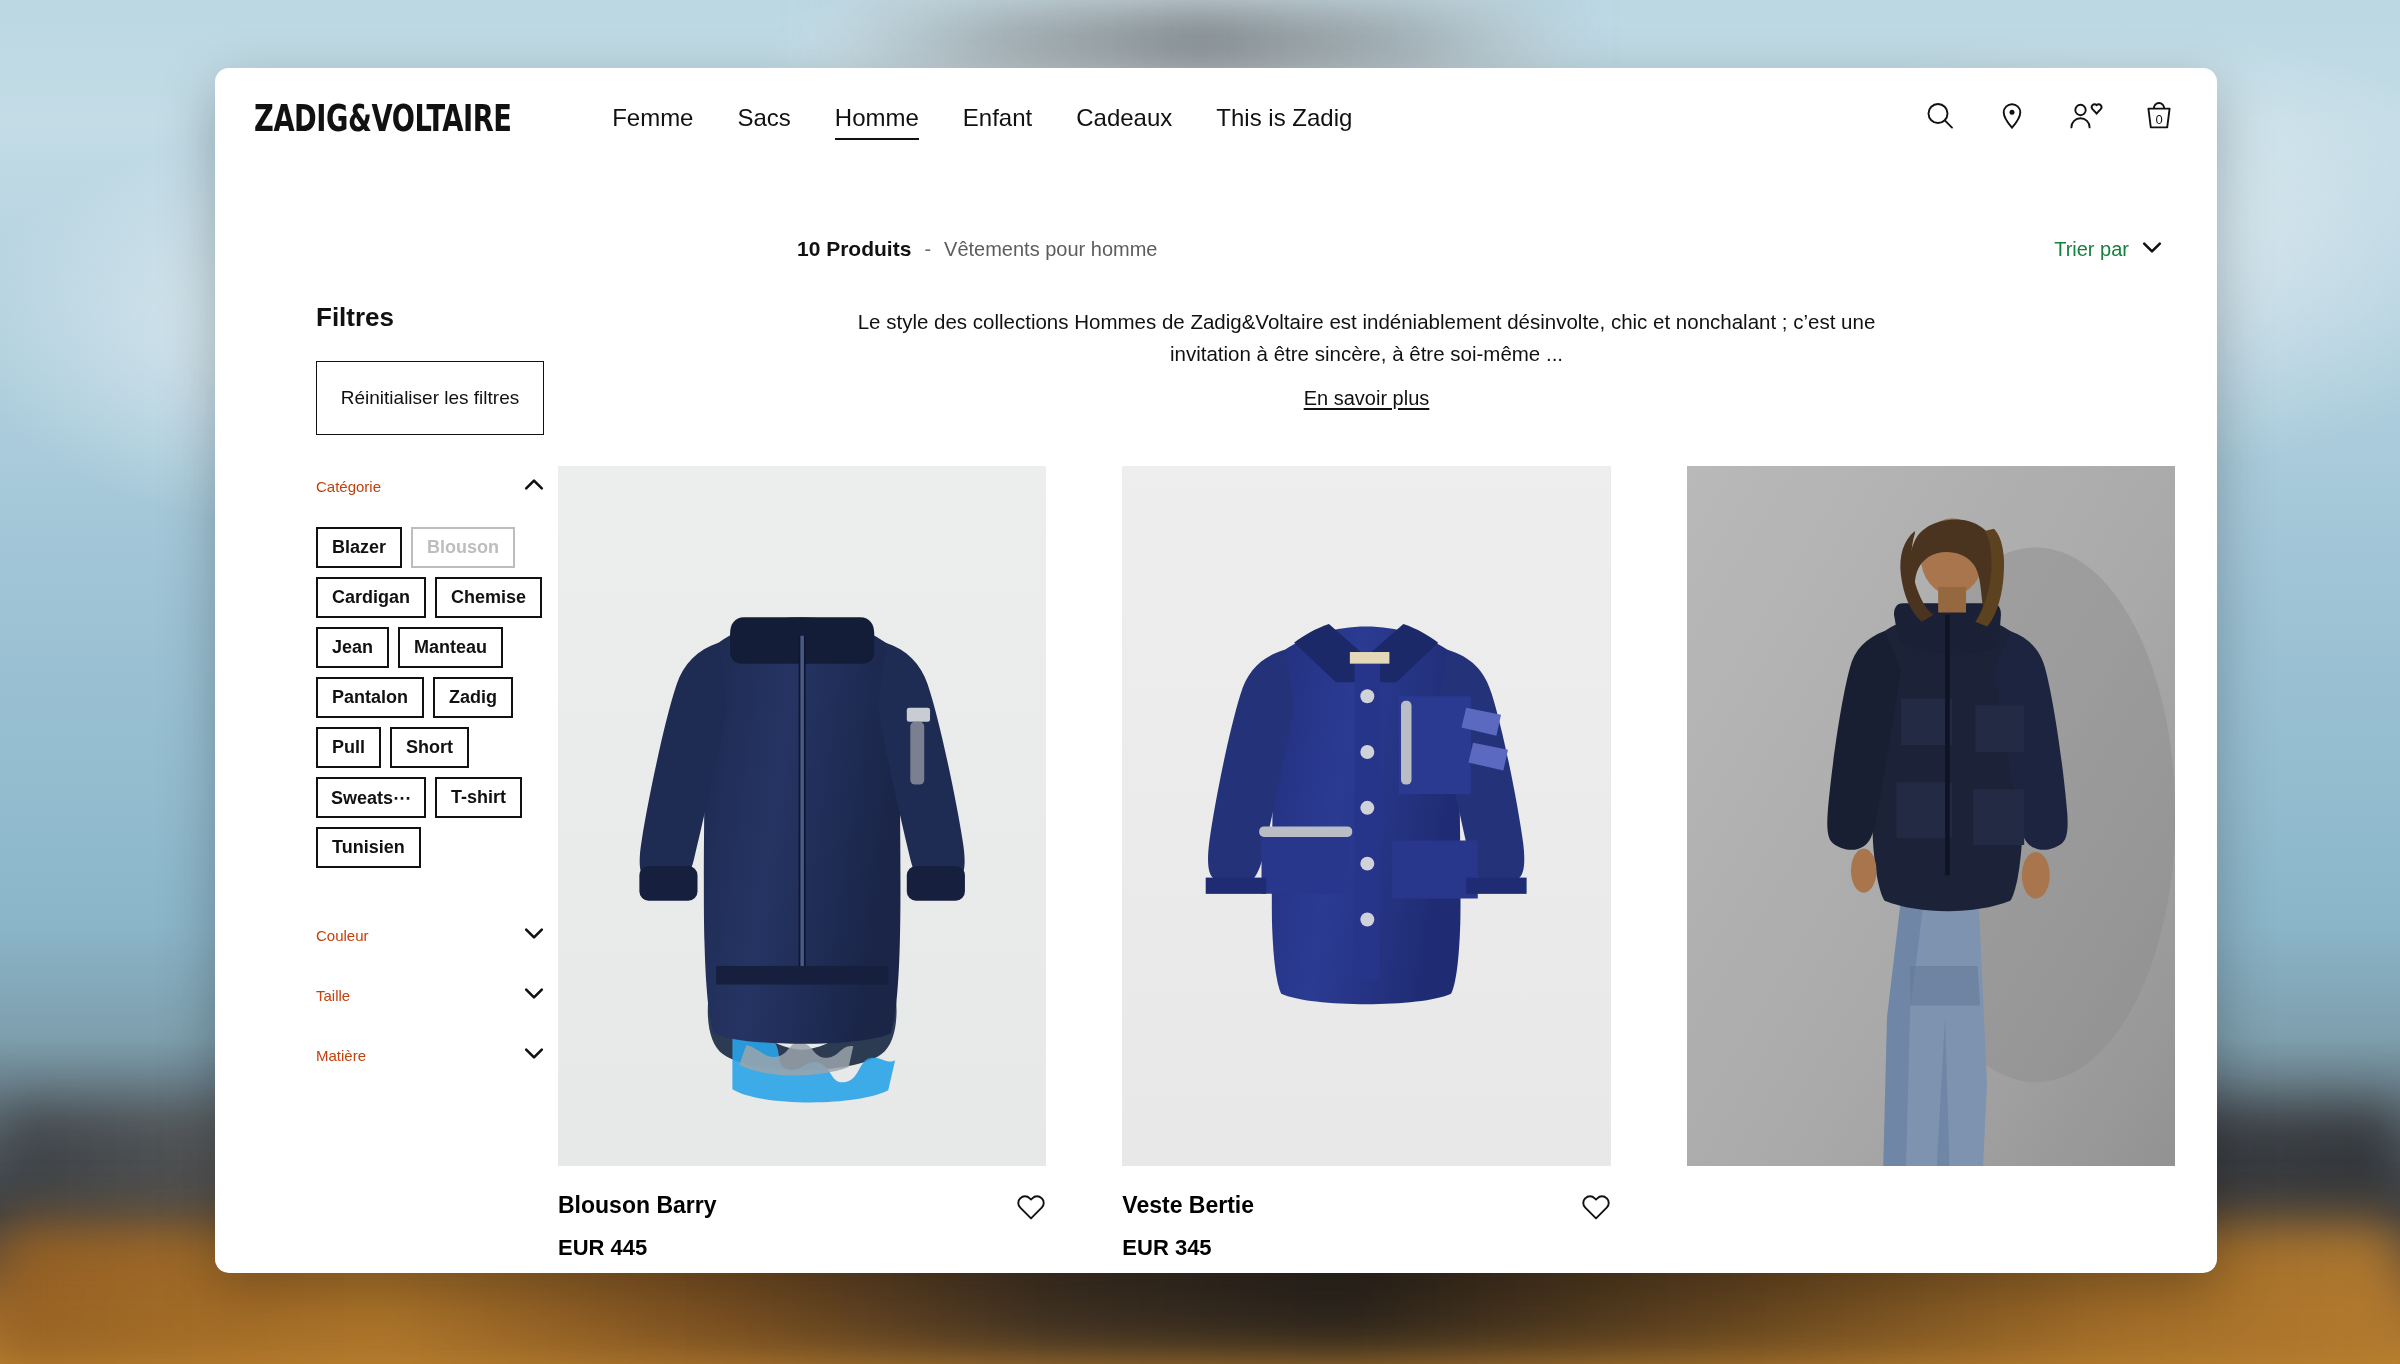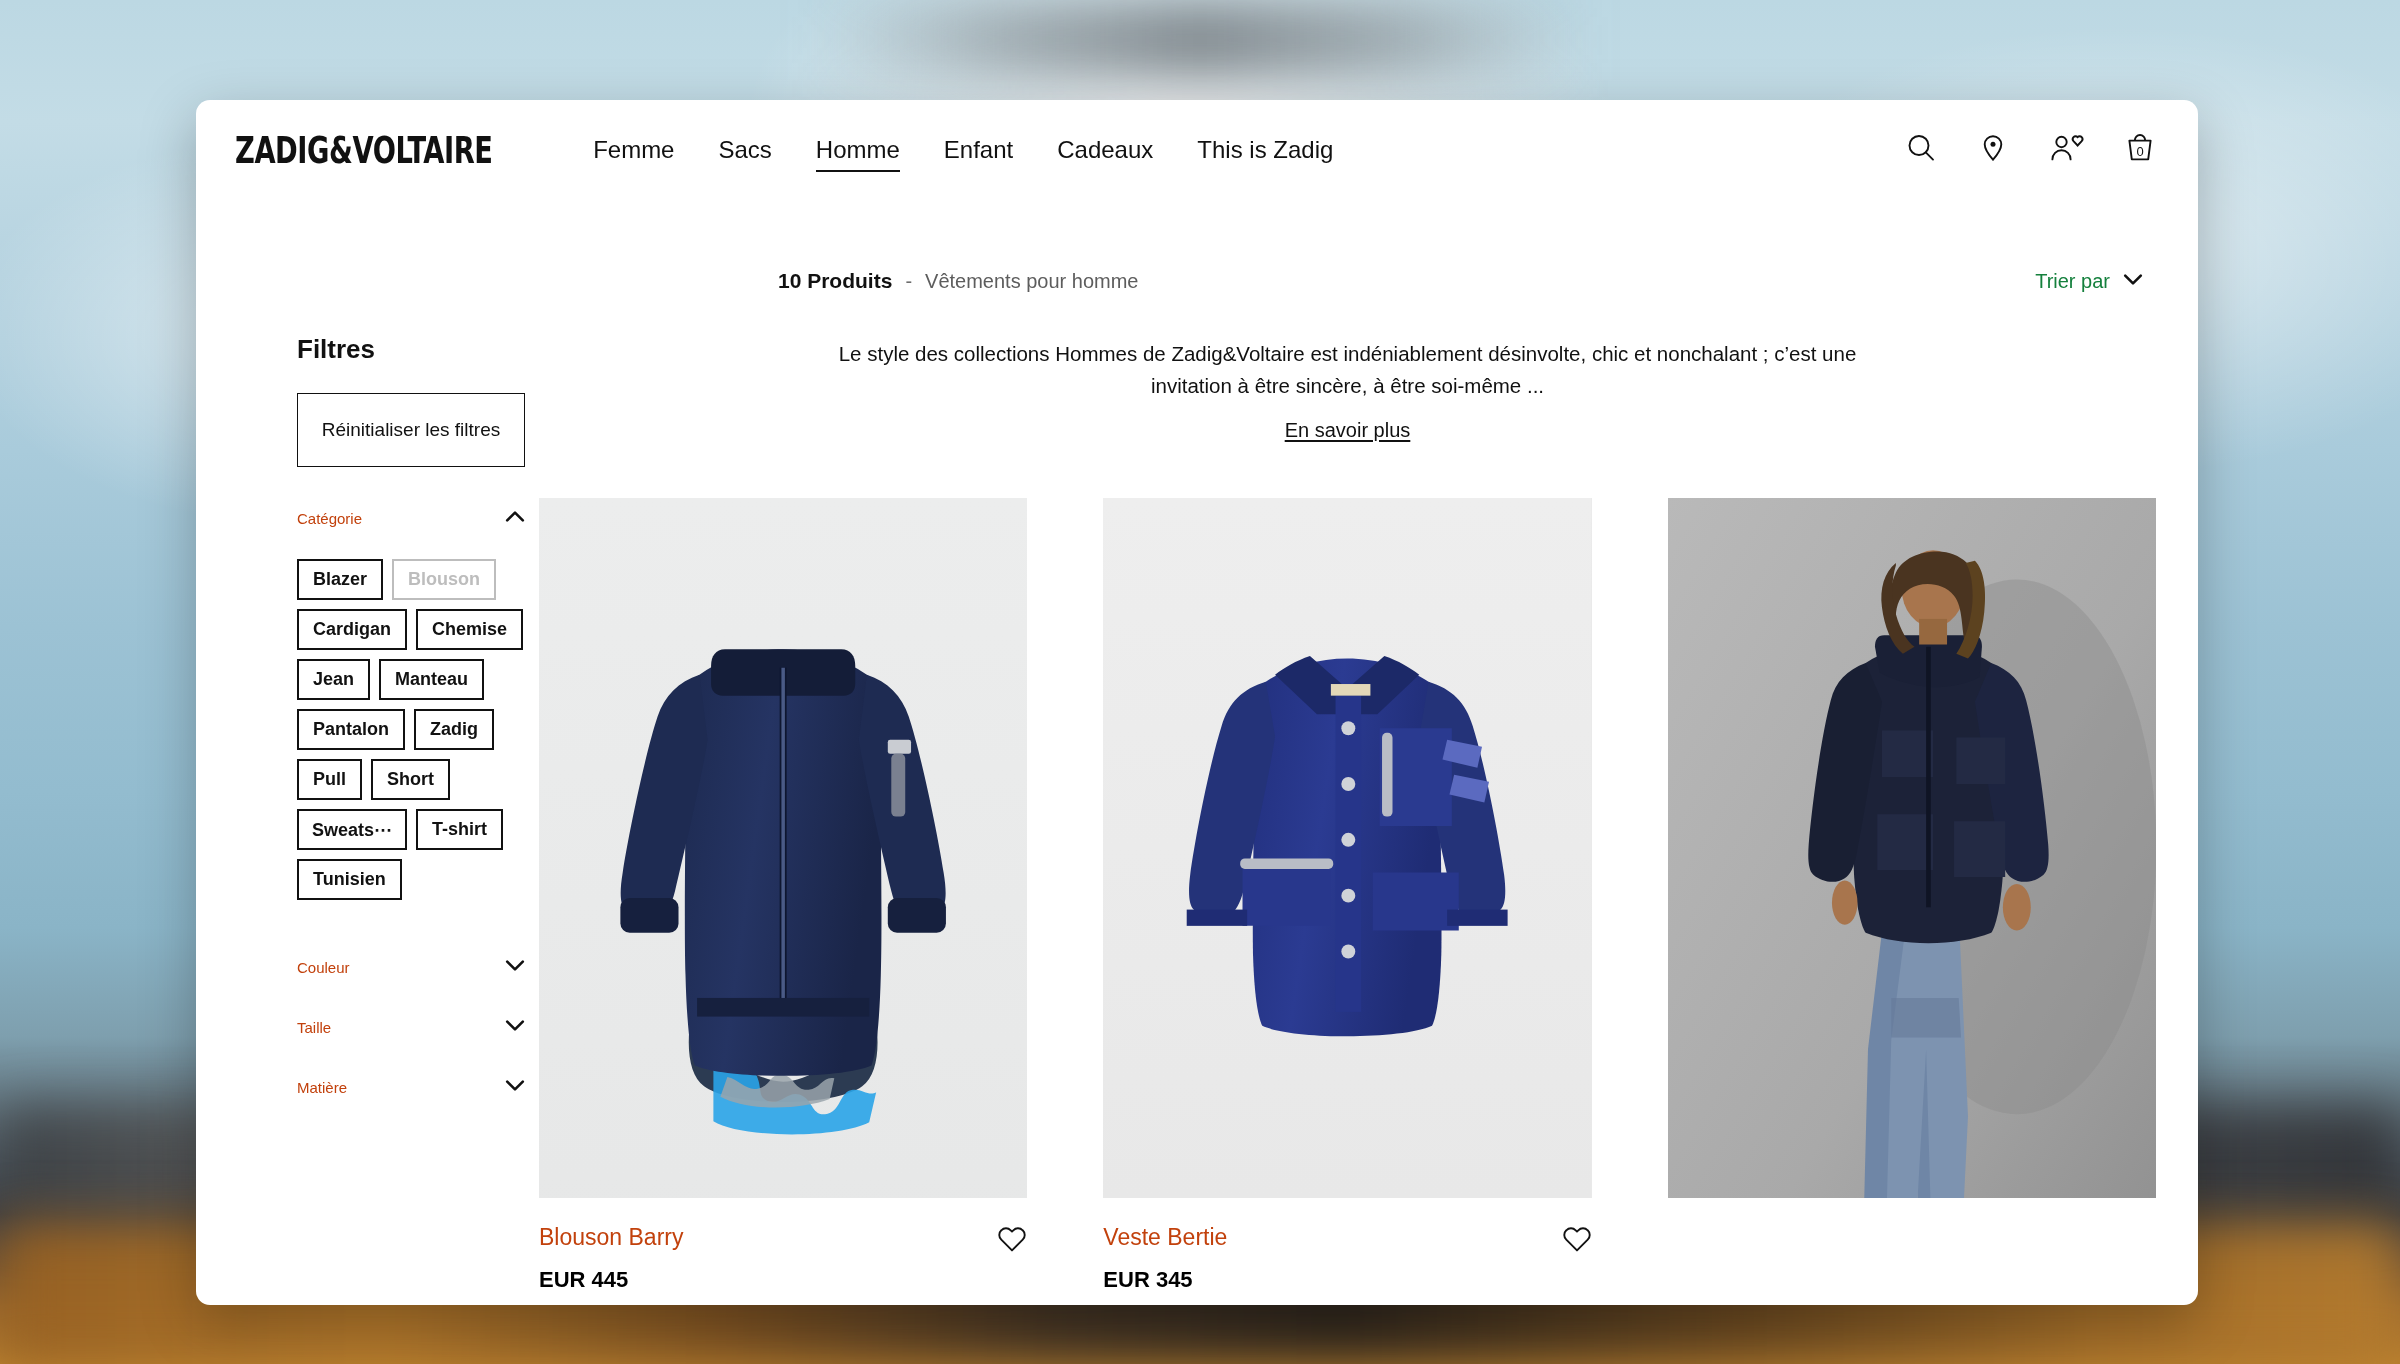--- a/index.html
+++ b/index.html
@@ -74,29 +74,28 @@
       rgba(58,46,34,0.95) 44%,
       rgba(40,34,28,0.96) 56%,
       rgba(96,66,30,0.92) 72%,
       rgba(164,110,40,0.90) 88%,
       rgba(182,124,46,0.90) 100%);
   }
 
   
   #window {
     position: absolute;
-    left: 196px;
+    left: 215px;
     top: 68px;
     width: 2002px;
     height: 1205px;
     background: #ffffff;
     border-radius: 14px;
     overflow: hidden;
     box-shadow: 0 18px 56px rgba(0,0,0,0.26);
-    margin-top: 32px;
   }
 
   
   #site-header {
     position: relative;
     height: 100px;
     padding: 0 42px 0 39px;
     display: flex;
     align-items: center;
   }
@@ -278,22 +277,22 @@
   }
   .product-row {
     display: flex;
     align-items: flex-start;
     justify-content: space-between;
     margin-top: 26px;
     gap: 12px;
   }
   .product-name {
     font-size: 23px;
-    font-weight: 400;
-    color: #c2410c;
+    font-weight: 700;
+    color: #000000;
     line-height: 1.15;
   }
   .product-price {
     font-size: 22px;
     font-weight: 700;
     color: #000000;
     margin-top: 17px;
     display: block;
   }
   .wish-btn { flex: none; cursor: pointer; padding-top: 2px; }

